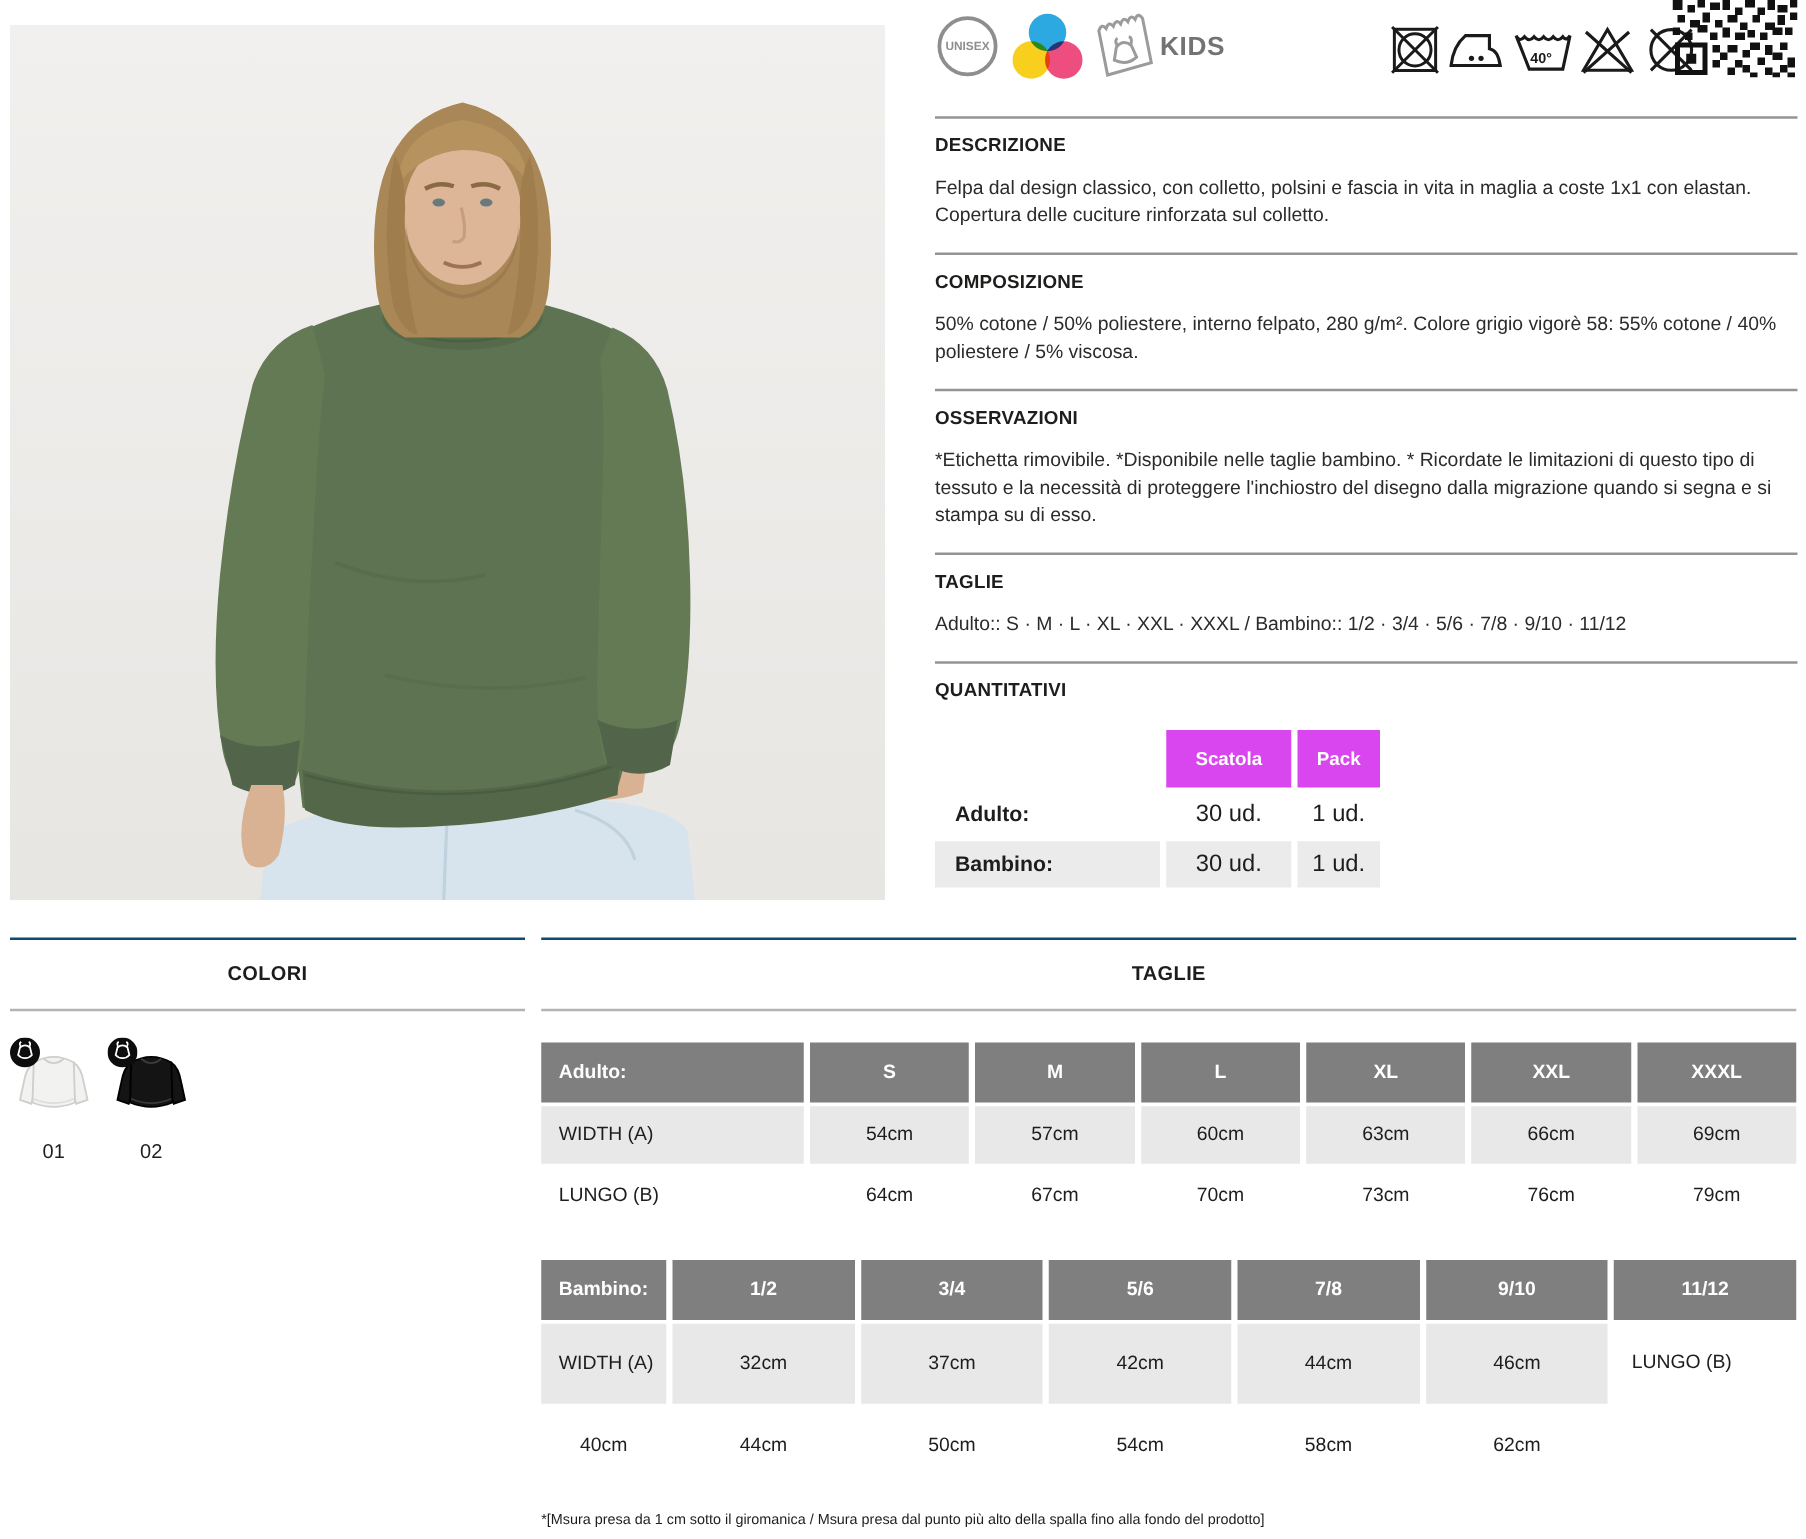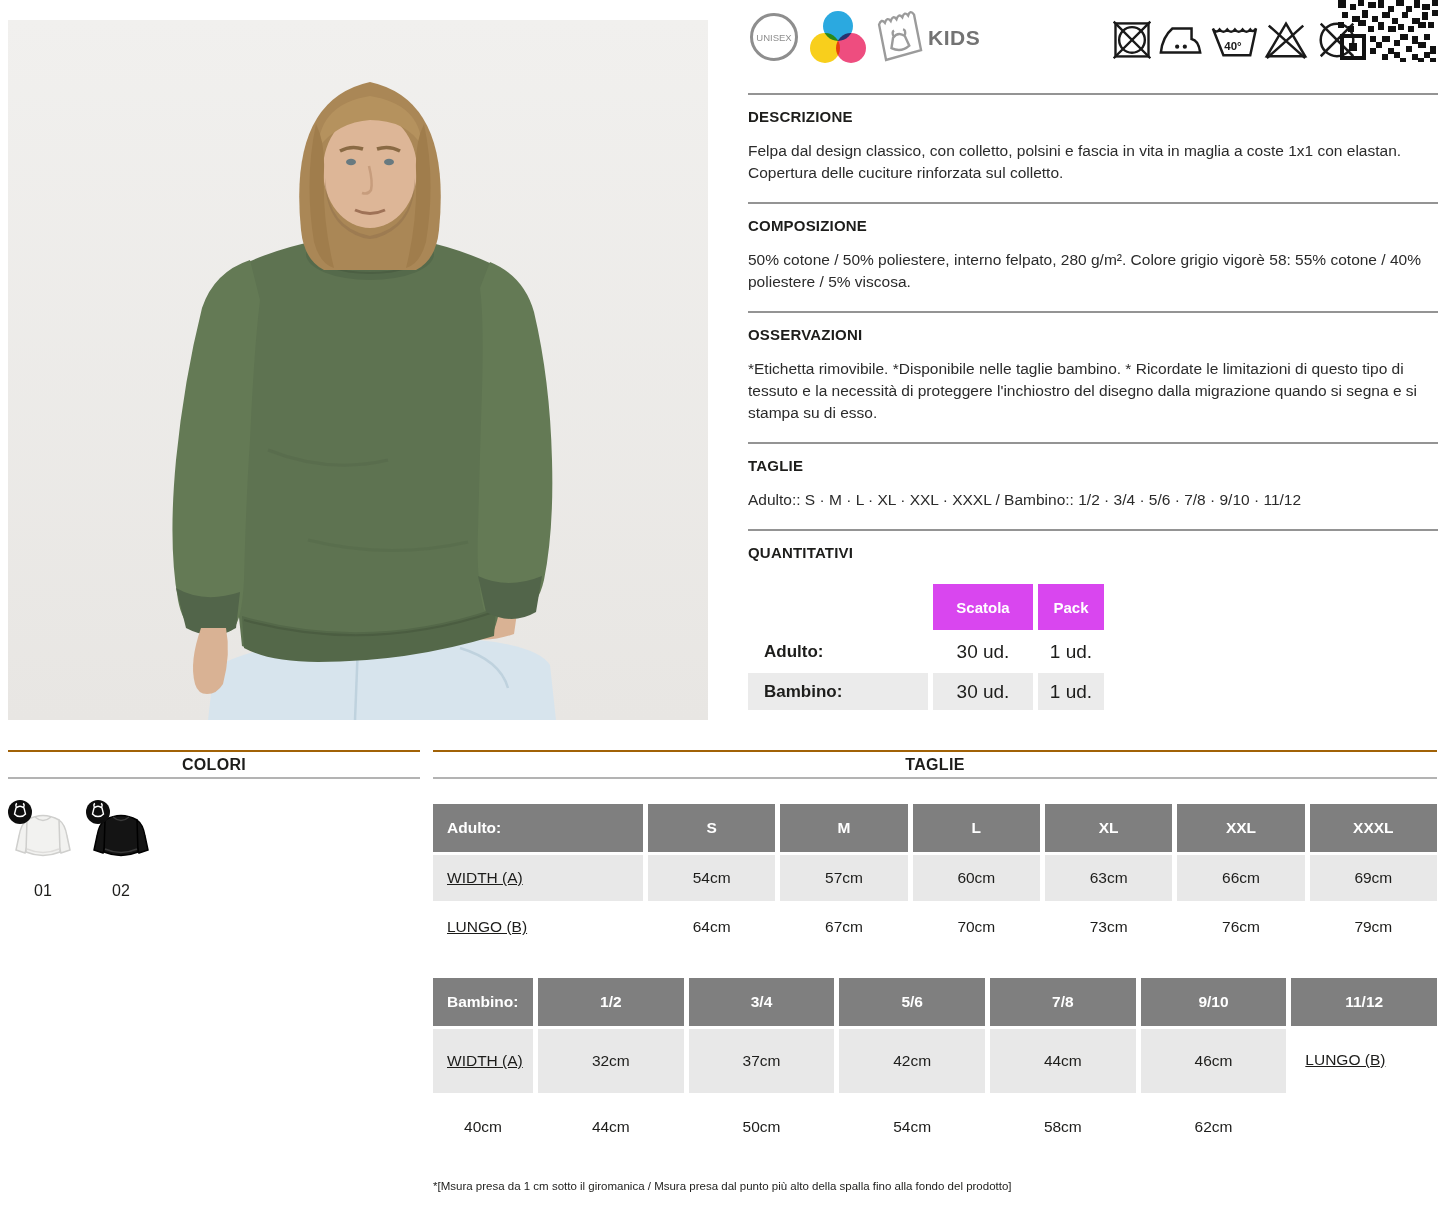--- a/index.html
+++ b/index.html
@@ -8,21 +8,21 @@
 
   
   .photo { position: absolute; left: 8px; top: 20px; width: 700px; height: 700px; }
   .photo svg { display: block; width: 100%; height: 100%; }
 
   
   .right-col { position: absolute; left: 748px; top: 0; width: 690px; }
   .icon-row { position: relative; height: 93px; }
   .unisex { position: absolute; left: 2px; top: 13px; width: 48px; height: 48px;
     border: 3px solid #8e8e8e; border-radius: 50%; display: flex; align-items: center;
-    justify-content: center; font-size: 9.5px; font-weight: normal; color: #8e8e8e; }
+    justify-content: center; font-size: 9.5px; font-weight: bold; color: #8e8e8e; }
   .cmy { position: absolute; left: 62px; top: 11px; width: 56px; height: 54px; }
   .cmy i { position: absolute; width: 30px; height: 30px; border-radius: 50%;
     mix-blend-mode: multiply; }
   .cmy .c1 { left: 13px; top: 0; background: #2ba9e0; }
   .cmy .c2 { left: 0; top: 22px; background: #f8cf1c; }
   .cmy .c3 { left: 26px; top: 22px; background: #ee4d7f; }
   .kids-tag { position: absolute; left: 126px; top: 10px; }
   .kids-text { position: absolute; left: 180px; top: 26px; font-size: 21px;
     font-weight: bold; color: #737373; letter-spacing: 0.5px; }
   .care { position: absolute; left: 362px; top: 16px; display: flex; gap: 4px; }
@@ -41,38 +41,38 @@
     height: 46px; display: flex; align-items: center; justify-content: center; }
   .qty-label { font-size: 17px; font-weight: bold; height: 37px; display: flex;
     align-items: center; padding-left: 16px; }
   .qty-val { font-size: 19px; height: 37px; display: flex; align-items: center;
     justify-content: center; }
   .qty-alt { background: #ebebeb; }
 
   
   .colori-panel { position: absolute; left: 8px; top: 750px; width: 412px; }
   .taglie-panel { position: absolute; left: 433px; top: 750px; width: 1004px; }
-  .panel-head { border-top: 2px solid #a16207; border-bottom: 2px solid #b3b3b3;
-    height: 29px; display: flex; align-items: center; justify-content: center;
+  .panel-head { border-top: 2px solid #0c4a6e; border-bottom: 2px solid #b3b3b3;
+    height: 59px; display: flex; align-items: center; justify-content: center;
     font-weight: bold; font-size: 16px; letter-spacing: 0.3px; }
 
   .swatches { margin-top: 27px; margin-left: 4px; display: flex; gap: 16px; }
   .swatch { position: relative; width: 62px; text-align: center; }
   .swatch .badge { position: absolute; left: -4px; top: -6px; }
   .swatch .code { font-size: 16px; margin-top: 14px; }
 
   .size-table { display: grid; gap: 3px 5px; font-size: 15.5px; }
   .size-table.adult { grid-template-columns: 210px repeat(6, 1fr); margin-top: 25px; }
   .size-table.kids  { grid-template-columns: 100px repeat(6, 1fr); margin-top: 28px; }
   .st-head { background: #7f7f7f; color: #fff; font-weight: bold; height: 48px;
     display: flex; align-items: center; justify-content: center; }
   .st-head.st-label { justify-content: flex-start; padding-left: 14px; }
   .st-cell { height: 46px; display: flex; align-items: center; justify-content: center;
     line-height: 1.3; }
-  .st-cell.st-rowlabel { justify-content: flex-start; padding-left: 14px; text-align: left; text-decoration: underline; }
+  .st-cell.st-rowlabel { justify-content: flex-start; padding-left: 14px; text-align: left; }
   .kids .st-cell { height: 64px; }
   .kids .row-b { height: 62px; }
   .alt { background: #e8e8e8; }
 
   .footnote { margin-top: 22px; font-size: 11.5px; color: #1d1d1b; }
 
   svg .stroke { stroke: #1a1a1a; stroke-width: 2.6; fill: none; }
   svg .gray-stroke { stroke: #9b9b9b; stroke-width: 2.4; fill: none; }
 </style>
 </head>

